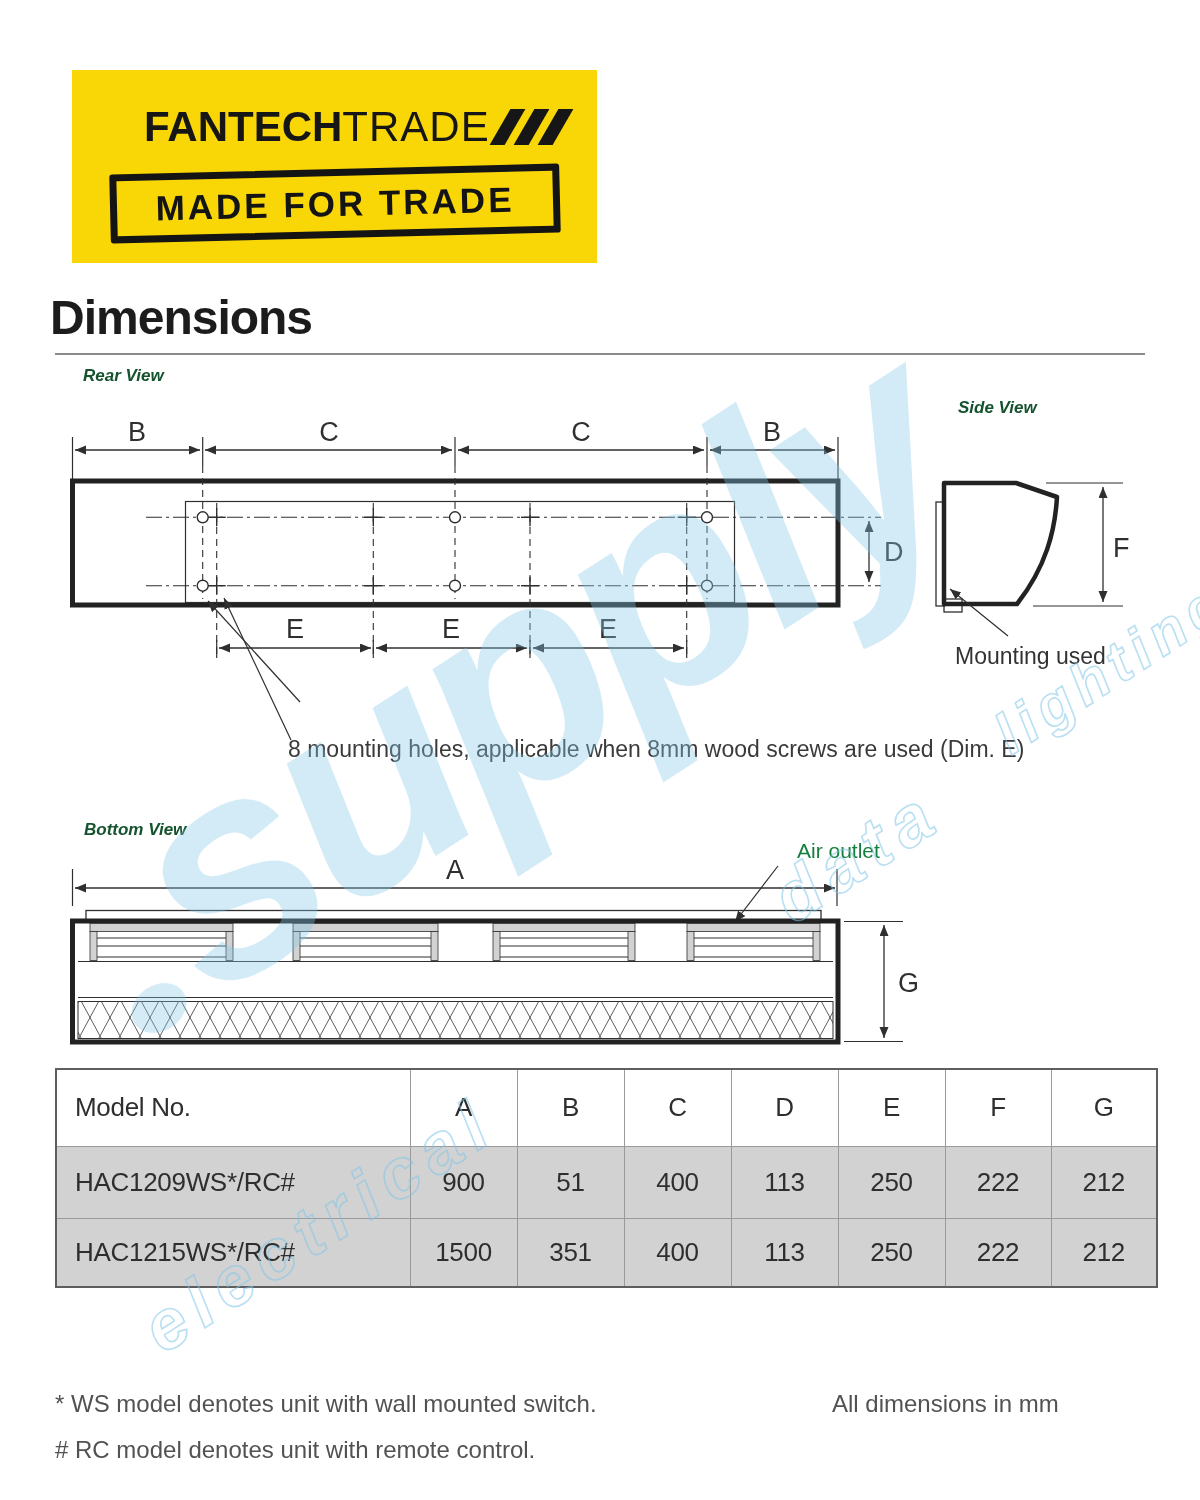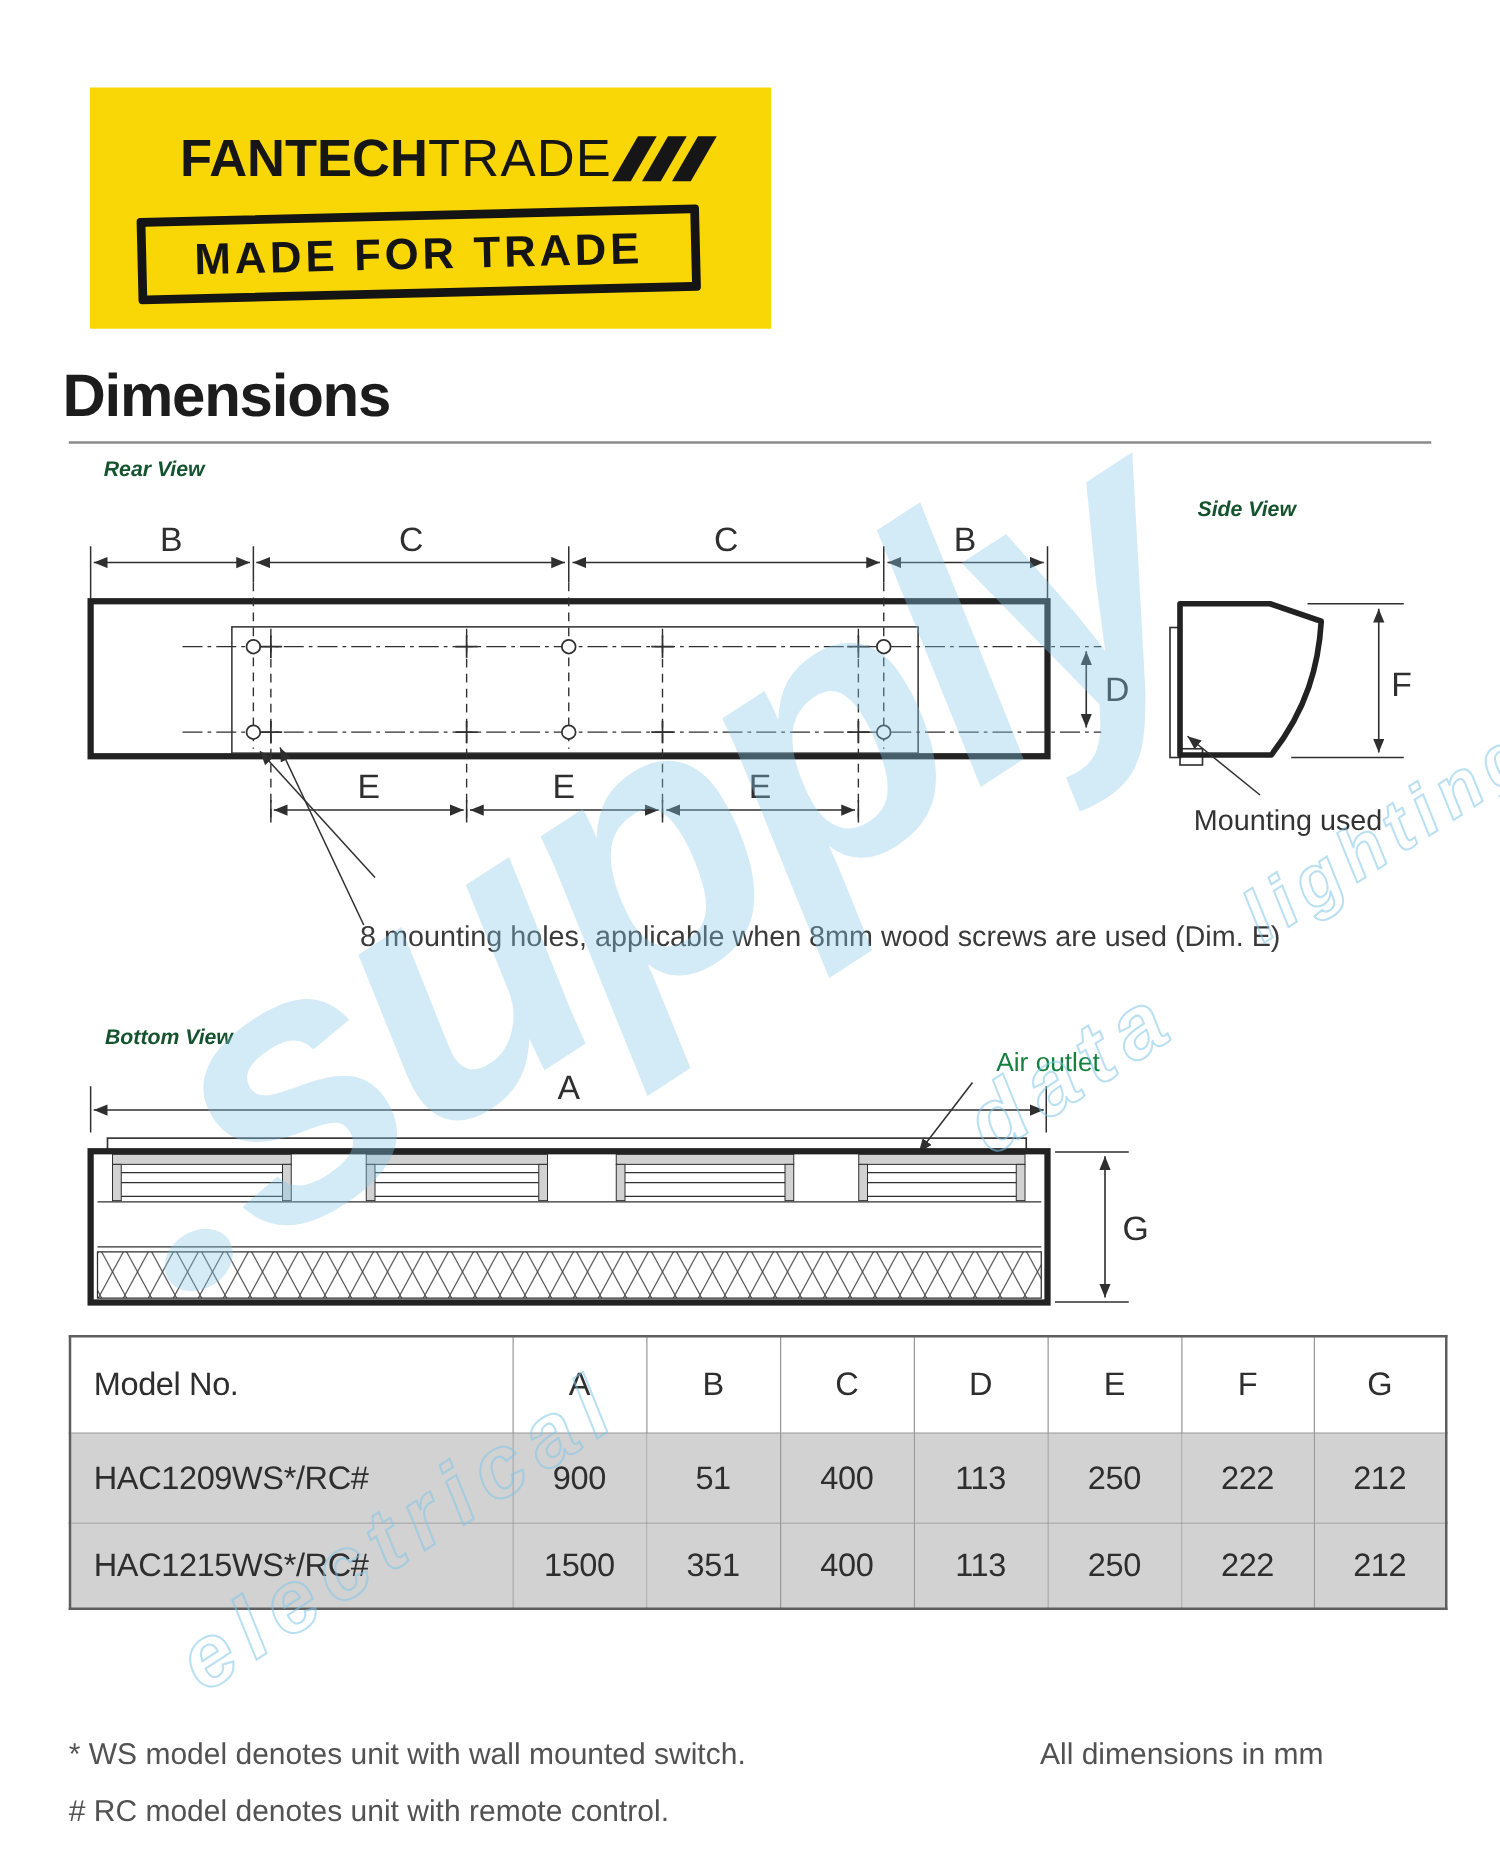--- a/index.html
+++ b/index.html
@@ -1,21 +1,21 @@
 <!DOCTYPE html>
 <html><head>
 <meta charset="utf-8">
 <style>
   html,body{margin:0;padding:0;background:#fff;}
   #page{position:relative;width:1200px;height:1500px;background:#ffffff;overflow:hidden;
         font-family:"Liberation Sans",sans-serif;color:#222;}
   .abs{position:absolute;}
 
   
-  #logo{left:72px;top:70px;width:525px;height:193px;background:#F9D606;padding-left:20px;}
+  #logo{left:72px;top:70px;width:525px;height:193px;background:#F9D606;}
   #brandline{position:absolute;left:72px;top:33px;white-space:nowrap;
              font-size:42px;letter-spacing:0px;color:#161616;display:flex;align-items:center;}
   .brand-bold{font-weight:bold;}
   .brand-light{font-weight:normal;letter-spacing:1px;}
   #slashes{display:inline-flex;margin-left:10px;}
   #slashes i{display:block;width:15px;height:36px;background:#161616;transform:skewX(-30deg);margin-right:9px;}
   #stamp{position:absolute;left:38px;top:99px;width:436px;height:55px;border:7px solid #141414;
          border-radius:3px;transform:rotate(-1.4deg);display:flex;align-items:center;justify-content:center;
          font-size:35px;font-weight:bold;letter-spacing:3px;color:#141414;}
 

